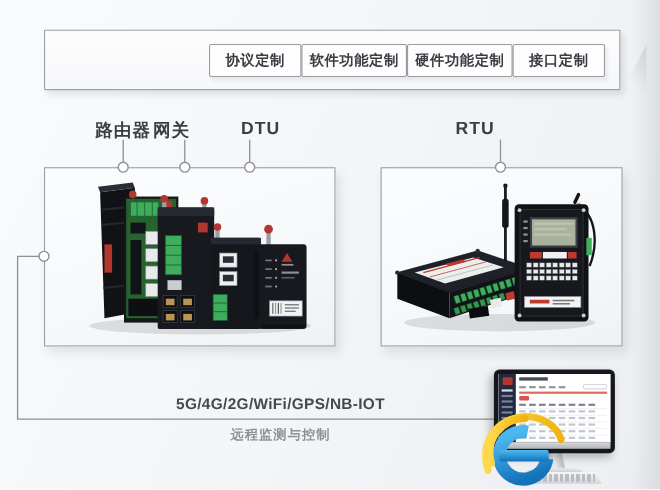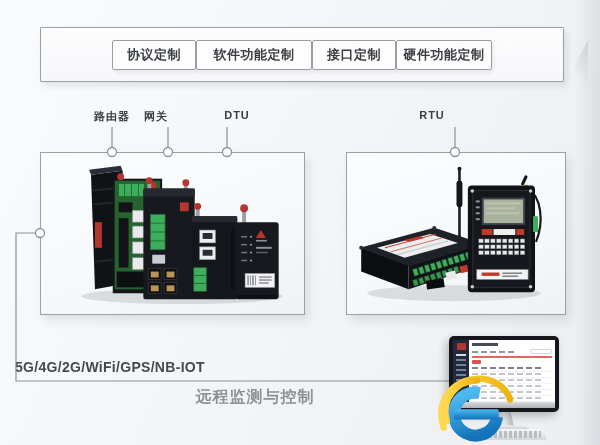--- a/index.html
+++ b/index.html
@@ -12,47 +12,47 @@
     background:linear-gradient(90deg,rgba(0,0,0,0) 0%,rgba(150,156,164,.22) 100%);z-index:1;}
   .curl{position:absolute;left:562px;top:40px;width:26px;height:50px;z-index:1;
     background:linear-gradient(225deg,rgba(140,146,154,.28),rgba(255,255,255,0) 65%);
     clip-path:polygon(100% 0,100% 100%,0 100%);}
 
   
   .top-panel{position:absolute;left:40px;top:27px;width:524px;height:55px;box-sizing:border-box;
     border:1px solid #9aa0a6;border-radius:1px;
     background:linear-gradient(180deg,#fdfdfe,#f6f7f9);
     box-shadow:3px 4px 6px rgba(60,64,70,.12);
-    display:flex;align-items:center;justify-content:center;padding:0 13px;z-index:2;}
+    display:flex;align-items:center;justify-content:flex-end;padding:0 13px;z-index:2;}
   .custom-btn{height:30px;line-height:28px;box-sizing:border-box;border:1px solid #999da3;border-radius:2px;
     background:#fdfdfe;box-shadow:2px 3px 3px rgba(60,64,70,.08);
     font-size:13px;font-weight:700;color:#3a3d42;text-align:center;letter-spacing:.5px;}
-  .w1{width:84px}.w2{width:116px}.w3{width:96px}.w4{width:84px}.w5{width:92px}
+  .w1{width:84px}.w2{width:96px}.w3{width:96px}.w4{width:84px}.w5{width:92px}
 
   
   .dev-label{position:absolute;top:109px;transform:translateX(-50%);
-    font-size:11px;font-weight:700;color:#3a3d42;white-space:nowrap;z-index:3;letter-spacing:1px;}
+    font-size:16px;font-weight:700;color:#3a3d42;white-space:nowrap;z-index:3;letter-spacing:1px;}
 
   
   .device-box{position:absolute;top:152px;height:163px;box-sizing:border-box;
     border:1.5px solid #9aa0a6;
     background:linear-gradient(160deg,#fcfdfe 0%,#f6f7f9 65%,#eff1f4 100%);
     box-shadow:4px 6px 9px rgba(60,64,70,.12);z-index:2;}
   .device-box svg{display:block;width:100%;height:100%;}
   .box-left{left:40px;width:265px;}
   .box-right{left:346px;width:220px;}
 
   
   .connector-svg{position:absolute;left:0;top:0;width:600px;height:445px;z-index:4;pointer-events:none;}
 
   
-  .tech-text{position:absolute;left:15px;top:359px;width:480px;
+  .tech-text{position:absolute;left:15px;top:359px;width:480px;text-align:center;
     font-size:14px;font-weight:700;color:#45484d;letter-spacing:.3px;z-index:3;}
   .caption-text{position:absolute;left:15px;top:387px;width:480px;text-align:center;
-    font-size:16px;font-weight:600;color:#8e9196;letter-spacing:1px;z-index:3;}
+    font-size:12px;font-weight:600;color:#8e9196;letter-spacing:1px;z-index:3;}
 
   
   .stand-neck{position:absolute;left:494px;top:411px;width:20px;height:16px;z-index:6;
     background:linear-gradient(90deg,#c2c5ca,#ecedef 50%,#b2b5ba);
     clip-path:polygon(18% 0,82% 0,100% 100%,0 100%);}
   .stand-base{position:absolute;left:478px;top:425px;width:52px;height:8px;z-index:6;
     background:linear-gradient(180deg,#eaecee,#b4b7bc);border-radius:50%/70% 70% 45% 45%;
     box-shadow:0 2px 3px rgba(60,64,70,.25);}
   .keyboard{position:absolute;left:473px;top:429px;width:74px;height:11px;z-index:6;
     background:linear-gradient(180deg,#f5f6f7,#d5d7da);border-radius:2px;
@@ -86,22 +86,22 @@
 </head>
 <body>
 
 <div class="canvas">
   <div class="sheen"></div>
   <div class="curl"></div>
 
   <div class="top-panel">
     <div class="custom-btn w1">协议定制</div>
     <div class="custom-btn w2">软件功能定制</div>
+    <div class="custom-btn w3">硬件功能定制</div>
     <div class="custom-btn w4">接口定制</div>
-    <div class="custom-btn w3">硬件功能定制</div>
   </div>
 
   <span class="dev-label" style="left:112px">路由器</span>
   <span class="dev-label" style="left:156px">网关</span>
   <span class="dev-label" style="left:237px">DTU</span>
   <span class="dev-label" style="left:432px">RTU</span>
 
   <div class="device-box box-left">
     <svg viewBox="0 0 265 163">
       <ellipse cx="142" cy="145" rx="102" ry="8" fill="#14161a" opacity="0.12"></ellipse>

